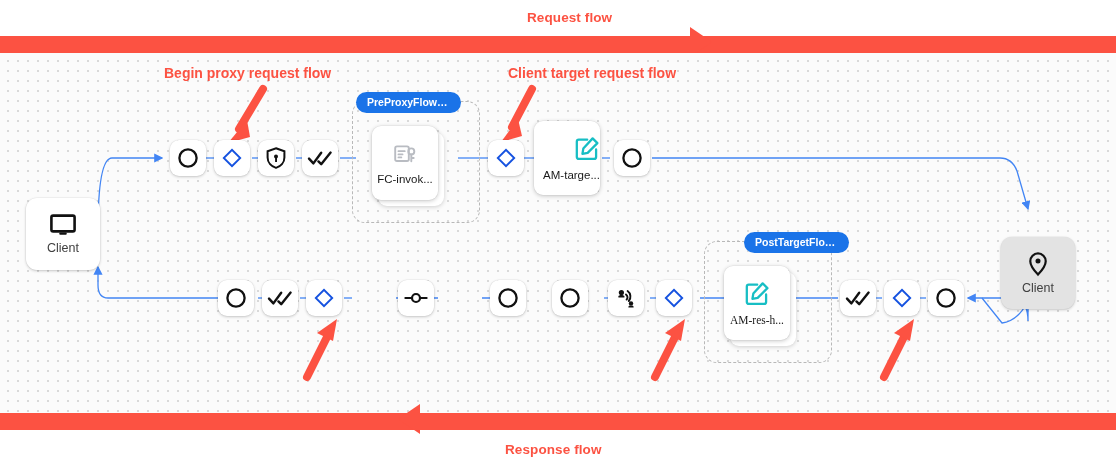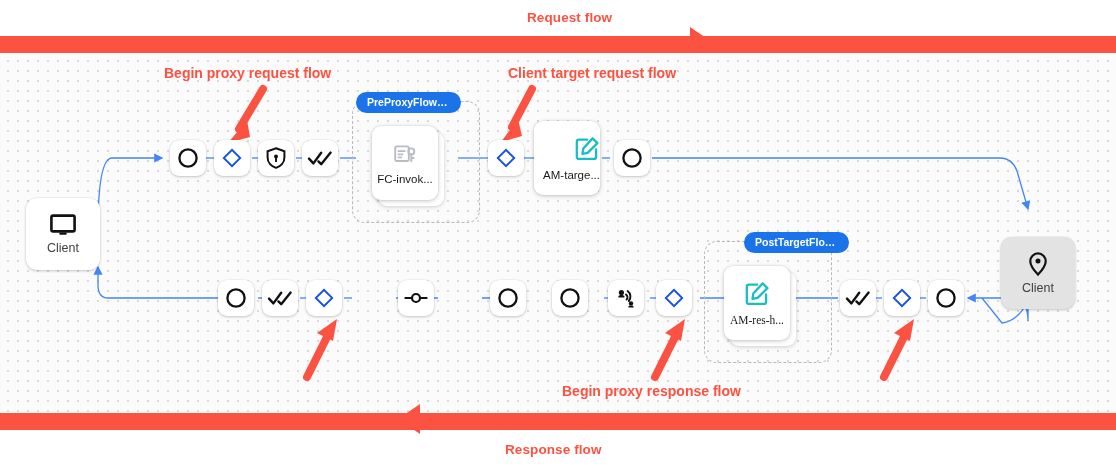--- a/index.html
+++ b/index.html
@@ -216,21 +216,20 @@
     <svg class="callout-arrow" style="left:498px; top:32px;" width="60" height="62">
       <path d="M34,4 L14,42" stroke="#fc5242" stroke-width="8" stroke-linecap="round" fill="none"></path>
       <path d="M3,57 L20,34 L24,51 z" fill="#fc5242"></path>
     </svg>
 
     <svg class="callout-arrow" style="left:295px; top:262px;" width="60" height="68">
       <path d="M12,62 L32,22" stroke="#fc5242" stroke-width="8" stroke-linecap="round" fill="none"></path>
       <path d="M42,4 L38,26 L22,18 z" fill="#fc5242"></path>
     </svg>
 
-    <div class="callout-label" style="left:562px; top:330px;">Begin proxy response flow</div>
     <svg class="callout-arrow" style="left:643px; top:262px;" width="60" height="68">
       <path d="M12,62 L32,22" stroke="#fc5242" stroke-width="8" stroke-linecap="round" fill="none"></path>
       <path d="M42,4 L38,26 L22,18 z" fill="#fc5242"></path>
     </svg>
 
     <svg class="callout-arrow" style="left:872px; top:262px;" width="60" height="68">
       <path d="M12,62 L32,22" stroke="#fc5242" stroke-width="8" stroke-linecap="round" fill="none"></path>
       <path d="M42,4 L38,26 L22,18 z" fill="#fc5242"></path>
     </svg>
 

